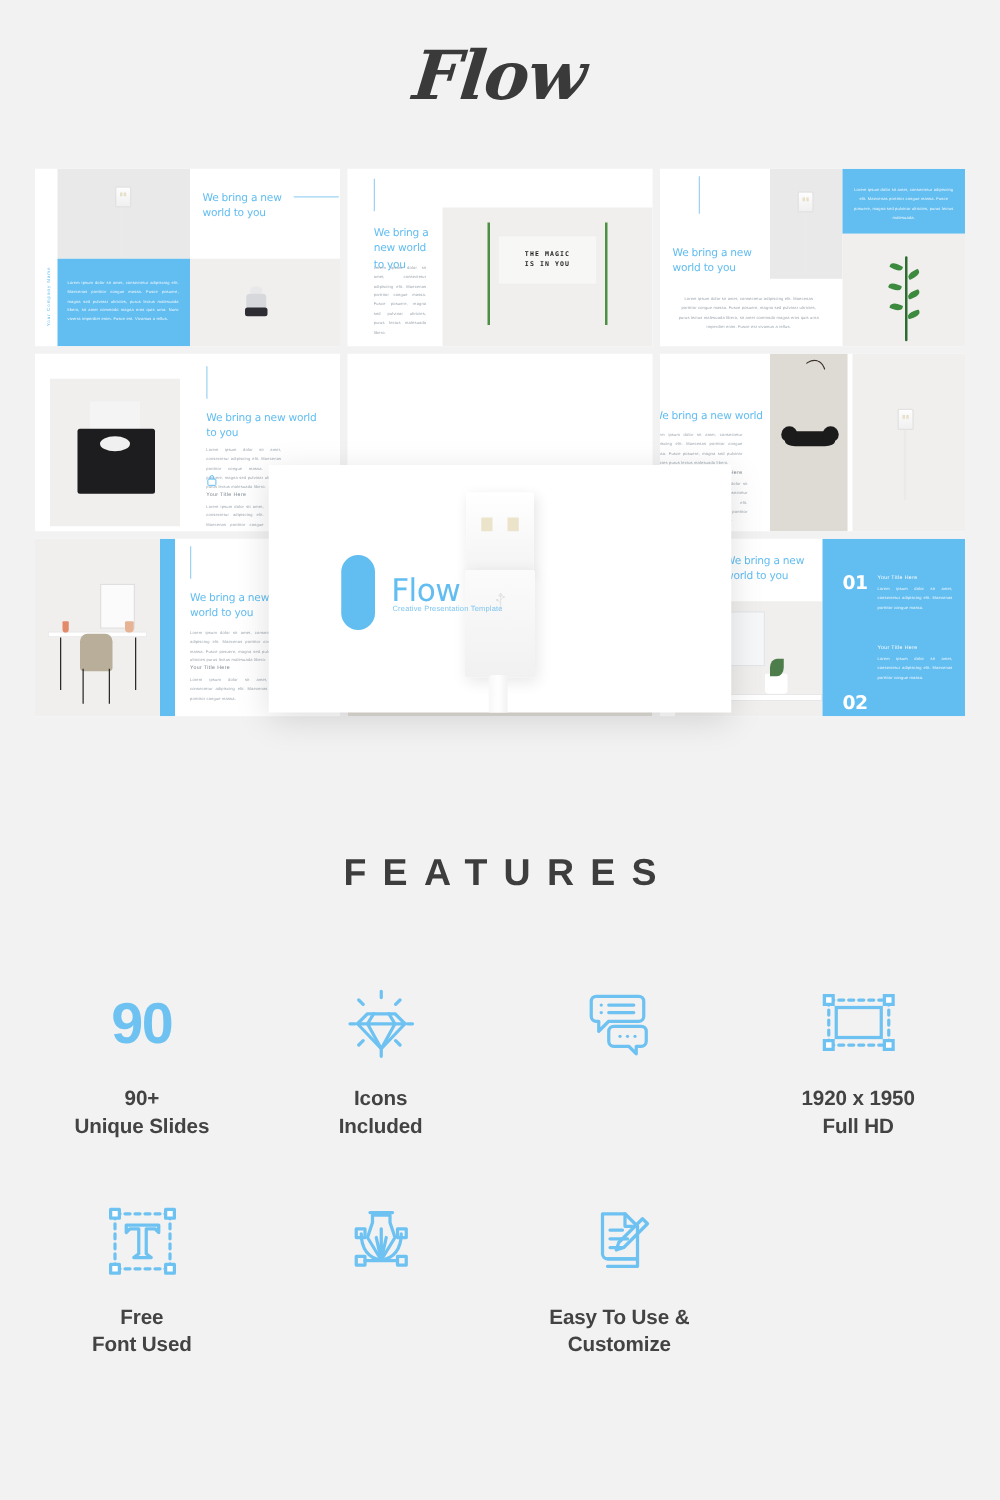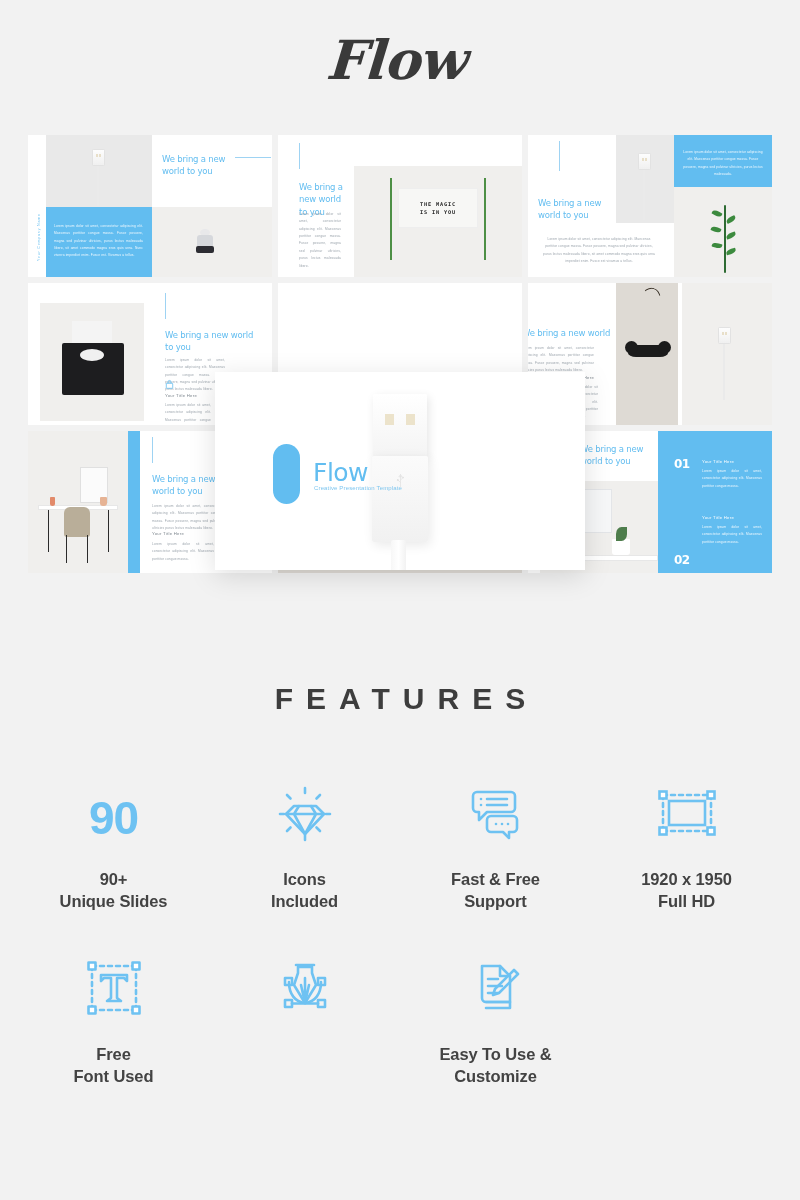--- a/index.html
+++ b/index.html
@@ -100,21 +100,21 @@
     font-size: 3.6px;
     color: #62bdf0;
     letter-spacing: .8px;
     transform-origin: 0 0;
     transform: rotate(-90deg);
     white-space: nowrap;
   }
   .numbered {
     position: absolute;
     color: #fff;
-    font-size: 12px;
+    font-size: 15px;
     font-weight: bold;
     font-family: "DejaVu Sans", sans-serif;
     letter-spacing: -0.5px;
   }
 
   
   .usb-plug {
     position: absolute;
     width: 13px; height: 17px;
     background: linear-gradient(#fdfdfd, #f0f0f0);
@@ -261,21 +261,21 @@
   }
   .feature-cell {
     display: flex;
     flex-direction: column;
     align-items: center;
     text-align: center;
   }
   .feature-icon {
     height: 72px;
     display: flex;
-    align-items: flex-start;
+    align-items: center;
     justify-content: center;
   }
   .feature-number {
     font-size: 46px;
     font-weight: bold;
     color: #6ec2f2;
     line-height: 72px;
     letter-spacing: -1px;
   }
   .feature-label {
@@ -511,22 +511,20 @@
           <path d="M22 17h20M22 23h20"></path>
           <circle cx="16" cy="17" r="1.3" fill="#6ec2f2" stroke="none"></circle>
           <circle cx="16" cy="23" r="1.3" fill="#6ec2f2" stroke="none"></circle>
           <path d="M26 34h22a4 4 0 014 4v8a4 4 0 01-4 4h-4v6l-6-6H26a4 4 0 01-4-4v-8a4 4 0 014-4z"></path>
           <circle cx="31" cy="42" r="1.3" fill="#6ec2f2" stroke="none"></circle>
           <circle cx="37" cy="42" r="1.3" fill="#6ec2f2" stroke="none"></circle>
           <circle cx="43" cy="42" r="1.3" fill="#6ec2f2" stroke="none"></circle>
         </g>
       </svg>
     </div>
-    <div class="feature-label">Fast &amp; Free
-Support</div>
   </div>
 
 
   <div class="feature-cell">
     <div class="feature-icon">
       <svg width="62" height="62" viewBox="0 0 62 62">
         <g stroke="#6ec2f2" stroke-width="2.6" fill="none" stroke-linecap="round">
           <rect x="13" y="19" width="36" height="24"></rect>
           <path stroke-dasharray="4 4" d="M7 13h48M7 49h48M7 13v36M55 13v36"></path>
           <rect x="3.5" y="9.5" width="7" height="7" fill="#fff"></rect>

